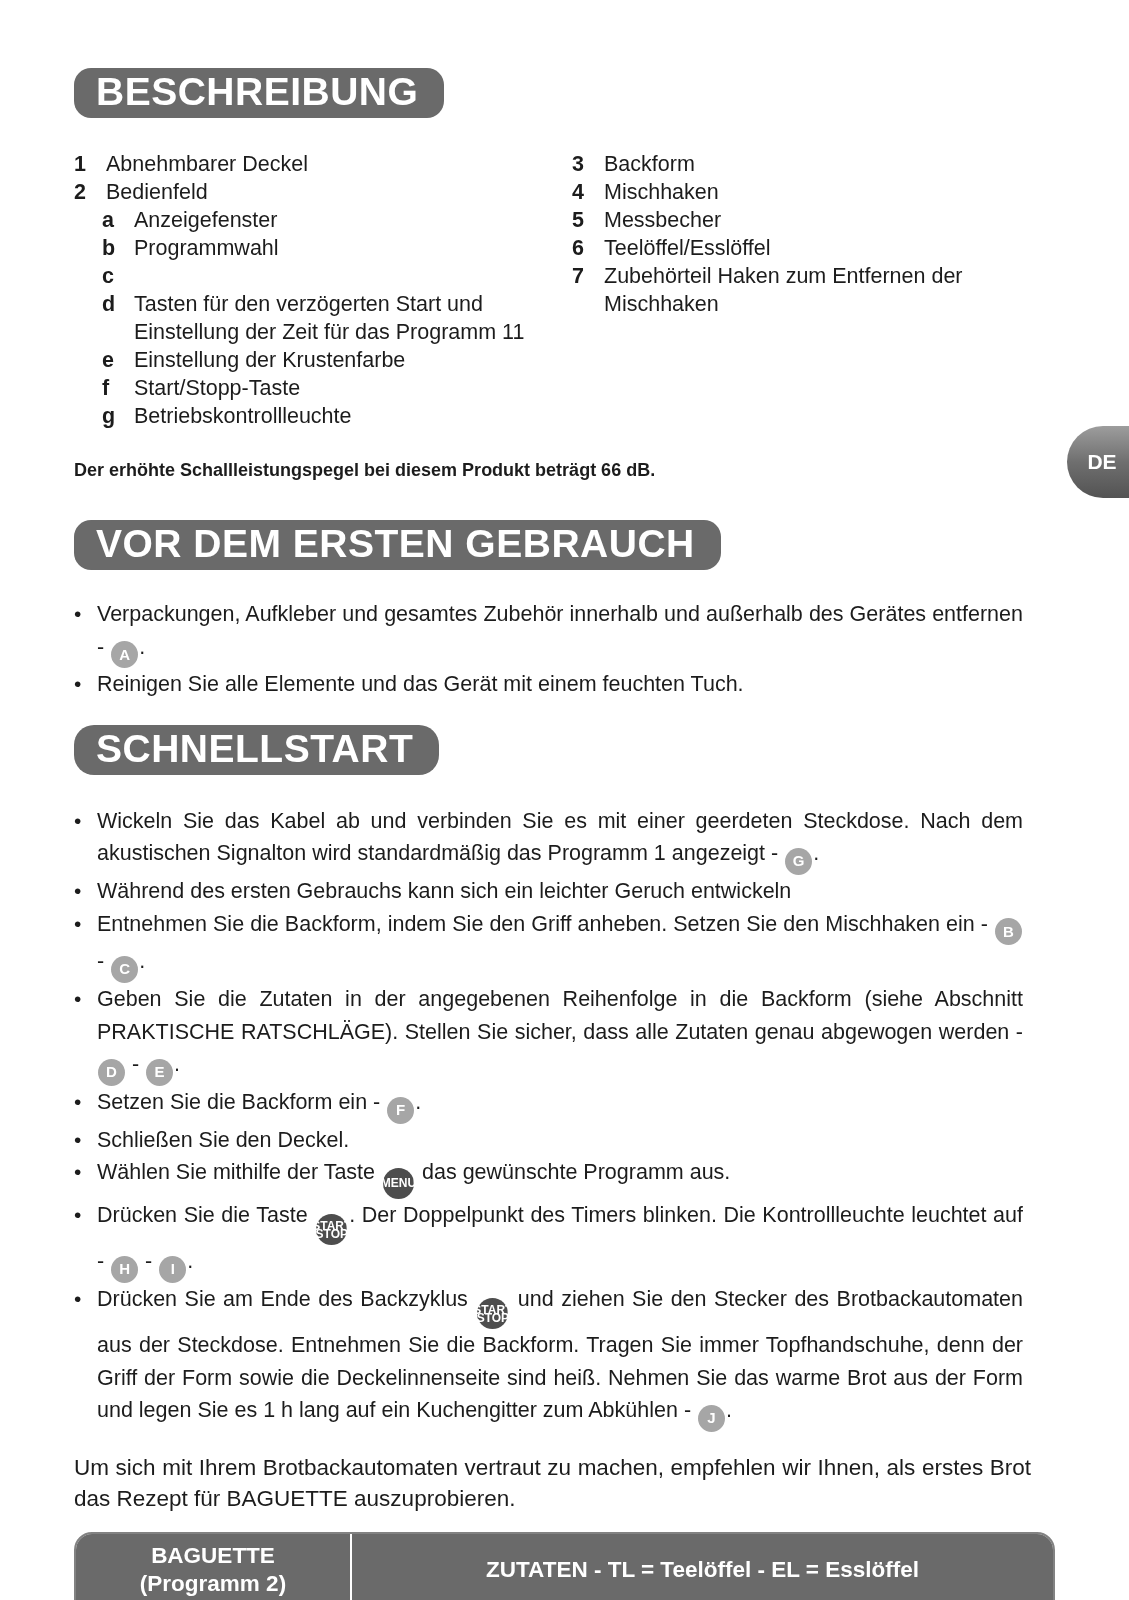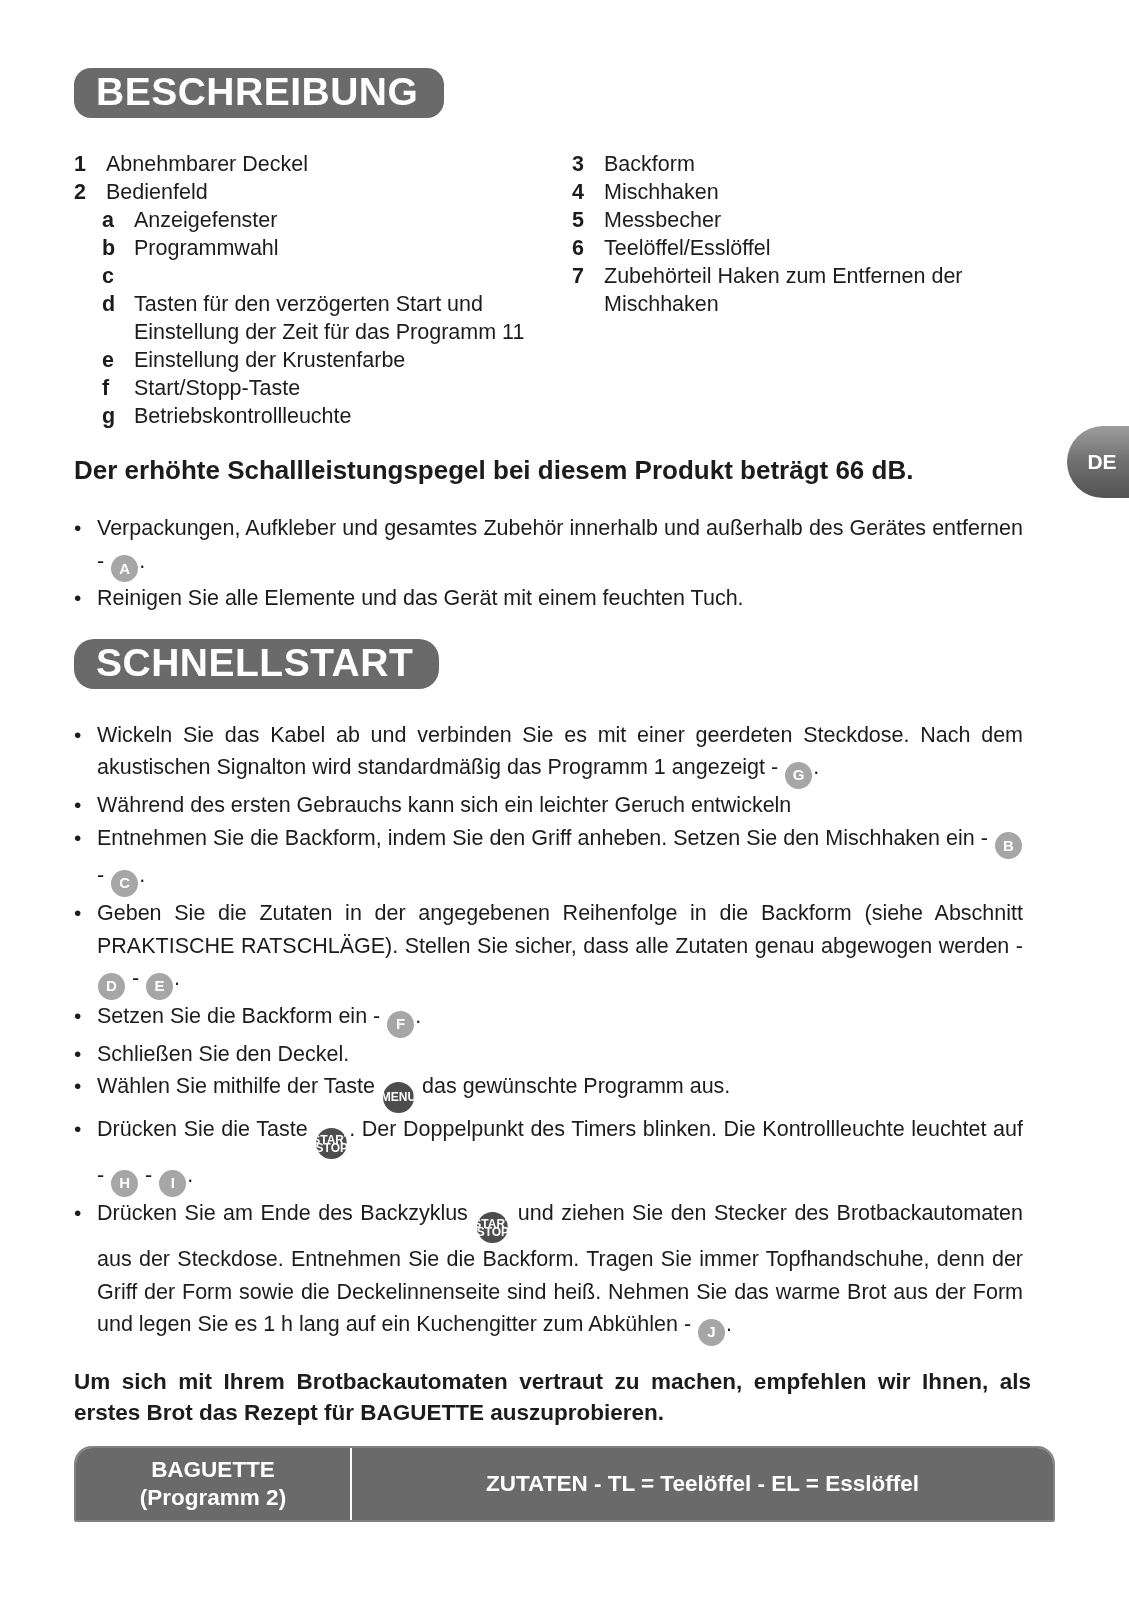--- a/index.html
+++ b/index.html
@@ -23,21 +23,21 @@
 
   
   .desc-grid { display:flex; margin-top:32px; }
   .desc-left { width:498px; }
   .desc-right { flex:1; }
   .prow { display:flex; font-size:21.5px; line-height:28px; }
   .pnum { font-weight:bold; flex:none; width:32px; }
   .prow.ind .pnum { margin-left:28px; }
   .ptext { flex:1; padding-right:8px; }
 
-  .noise { font-weight:bold; font-size:26px; line-height:28px; margin:26px 24px 0 0; }
+  .noise { font-weight:bold; font-size:18px; line-height:28px; margin:26px 24px 0 0; }
 
   
   .de-tab {
     position:absolute; top:426px; right:0; width:62px; height:72px;
     border-radius:37px 0 0 37px;
     background:linear-gradient(180deg,#9d9d9d 0%,#6f6f6f 50%,#535353 100%);
     color:#fff; font-weight:bold; font-size:21px;
     display:flex; align-items:center; justify-content:center; padding-left:8px;
   }
 
@@ -56,21 +56,21 @@
     align-items:center; justify-content:center; vertical-align:-6px; margin:0 1px;
   }
   
   .kbadge {
     display:inline-flex; flex-direction:column; width:31px; height:31px; border-radius:50%;
     background:#4d4d4d; color:#fff; font-weight:bold;
     align-items:center; justify-content:center; vertical-align:-8px; margin:0 2px;
   }
   .kbadge span { display:block; font-size:12px; line-height:8px; letter-spacing:0; }
 
-  .intro { font-weight:bold; font-size:22.5px; line-height:31px; margin:20px 24px 0 0; text-align:justify; }
+  .intro { font-weight:normal; font-size:22.5px; line-height:31px; margin:20px 24px 0 0; text-align:justify; }
 
   
   .rtable { margin-top:18px; border:2px solid #828282; border-radius:18px 18px 2px 2px; overflow:hidden; }
   .thead { display:flex; background:#6a6a6a; color:#fff; font-weight:bold; height:72px; }
   .th-left {
     flex:none; width:276px; display:flex; flex-direction:column;
     align-items:center; justify-content:center; font-size:22.5px; line-height:28px;
     border-right:2px solid #ffffff;
   }
   .th-right { flex:1; display:flex; align-items:center; justify-content:center; font-size:22.5px; }
@@ -149,20 +149,21 @@
           <span class="pnum">7</span>
           <span class="ptext">Zubehörteil Haken zum Entfernen der Mischhaken</span>
         </div>
       </div>
   </div>
 
   <p class="noise">Der erhöhte Schallleistungspegel bei diesem Produkt beträgt 66 dB.</p>
 
   <div class="de-tab">DE</div>
 
+  <div><span class="pill pill-2">VOR DEM ERSTEN GEBRAUCH</span></div>
   <ul class="bullets bullets-1" id="vorList">
       <li class="bullet-item">
         <span class="dot">•</span>
         <span class="btext">Verpackungen, Aufkleber und gesamtes Zubehör innerhalb und außerhalb des Gerätes entfernen - <span class="badge">A</span>.</span>
       </li>
       <li class="bullet-item">
         <span class="dot">•</span>
         <span class="btext">Reinigen Sie alle Elemente und das Gerät mit einem feuchten Tuch.</span>
       </li>
     </ul>

